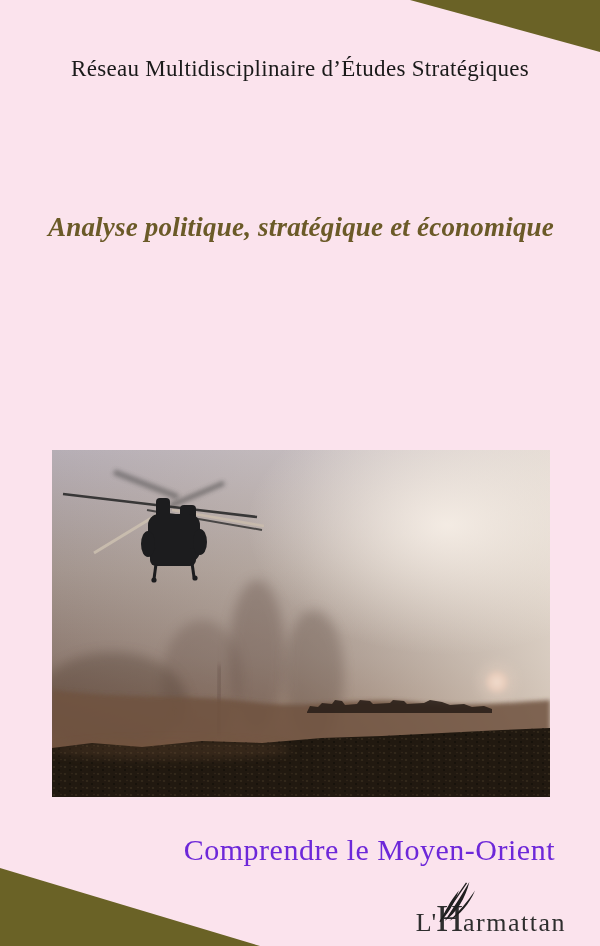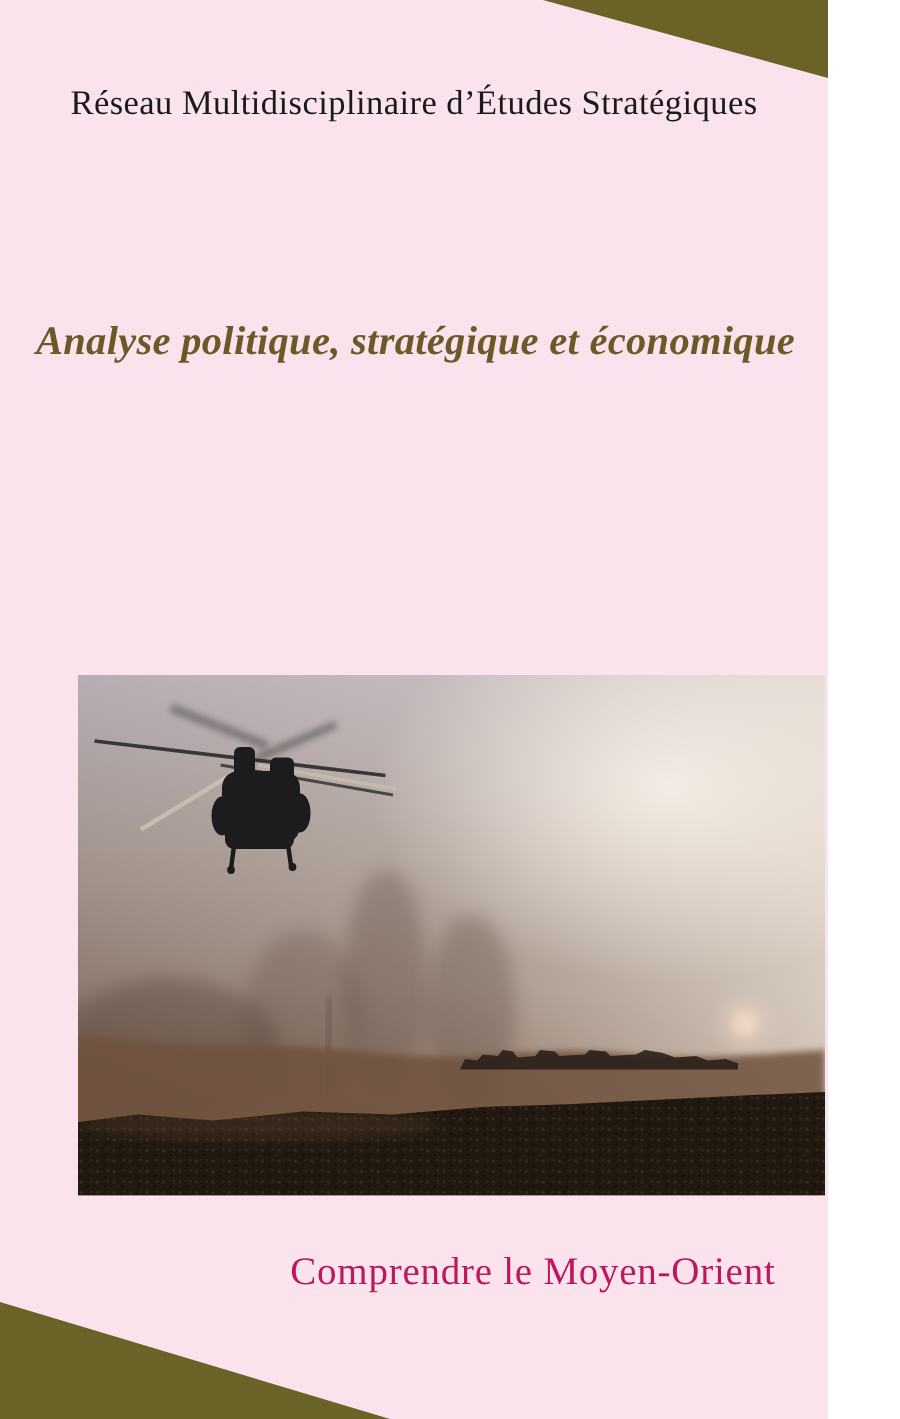--- a/index.html
+++ b/index.html
@@ -1,17 +1,17 @@
 <!DOCTYPE html>
 <html><head>
 <meta charset="utf-8">
 <style>
   html,body{margin:0;padding:0;}
   .cover{
-    position:relative; width:552px; height:946px;
+    position:relative; width:600px; height:946px;
     background:#fbe3ed; overflow:hidden;
     font-family:"Liberation Serif","DejaVu Serif",serif;
   }
   .corner{position:absolute; display:block;}
   .corner-tr{top:0; right:0; width:190px; height:52px;}
   .corner-bl{bottom:0; left:0; width:260px; height:78px;}
   .network{
     position:absolute; top:56px; left:0; right:0;
     text-align:center; font-size:23px; color:#1a1a1a; letter-spacing:0.3px;
   }
@@ -23,22 +23,22 @@
   .subtitle{
     position:absolute; top:212px; left:2px; right:0; margin:0;
     text-align:center; font-size:27px; font-weight:bold; font-style:italic;
     color:#6b5a28; letter-spacing:0.2px;
   }
   .photo{
     position:absolute; left:52px; top:450px; width:498px; height:347px;
   }
   .photo svg{display:block; width:100%; height:100%;}
   .series{
-    position:absolute; top:833px; right:35px;
-    font-size:26px; color:#be185d; letter-spacing:0.5px;
+    position:absolute; top:833px; right:45px;
+    font-size:30px; color:#6d28d9; letter-spacing:0.5px;
   }
   .publisher{
     position:absolute; top:897px; right:34px; height:46px;
     color:#2e2e2e; white-space:nowrap;
   }
   .publisher .lp{font-size:26px;}
   .publisher .lh{font-size:37px;}
   .publisher .lr{font-size:26px; letter-spacing:1.5px;}
   .feather{
     position:absolute; left:22px; top:-21px; width:38px; height:48px;
@@ -145,14 +145,23 @@
         <line x1="104" y1="114" x2="102" y2="129" stroke="#1c1c1e" stroke-width="3"></line>
         <line x1="140" y1="113" x2="142" y2="127" stroke="#1c1c1e" stroke-width="3"></line>
         <circle cx="102" cy="130" r="2.6" fill="#1c1c1e"></circle>
         <circle cx="143" cy="128" r="2.6" fill="#1c1c1e"></circle>
       </g>
     </svg>
   </div>
 
   <div class="series">Comprendre le Moyen-Orient</div>
 
+  <div class="publisher">
+    <span class="lp">L'</span><span class="lh">H</span><span class="lr">armattan</span>
+    <svg class="feather" viewBox="0 0 40 48">
+      <path d="M2,46 C8,36 12,26 22,14 C16,30 10,40 2,46 Z" fill="#1f1f1f"></path>
+      <path d="M7,46 C15,34 23,22 33,5 C29,22 19,38 7,46 Z" fill="#1f1f1f"></path>
+      <path d="M12,46 C22,36 31,26 39,14 C33,28 23,40 12,46 Z" fill="#1f1f1f"></path>
+      <path d="M2,47 L30,6" stroke="#1f1f1f" stroke-width="1.4" fill="none"></path>
+    </svg>
+  </div>
 
 </div>
 
 </body></html>

